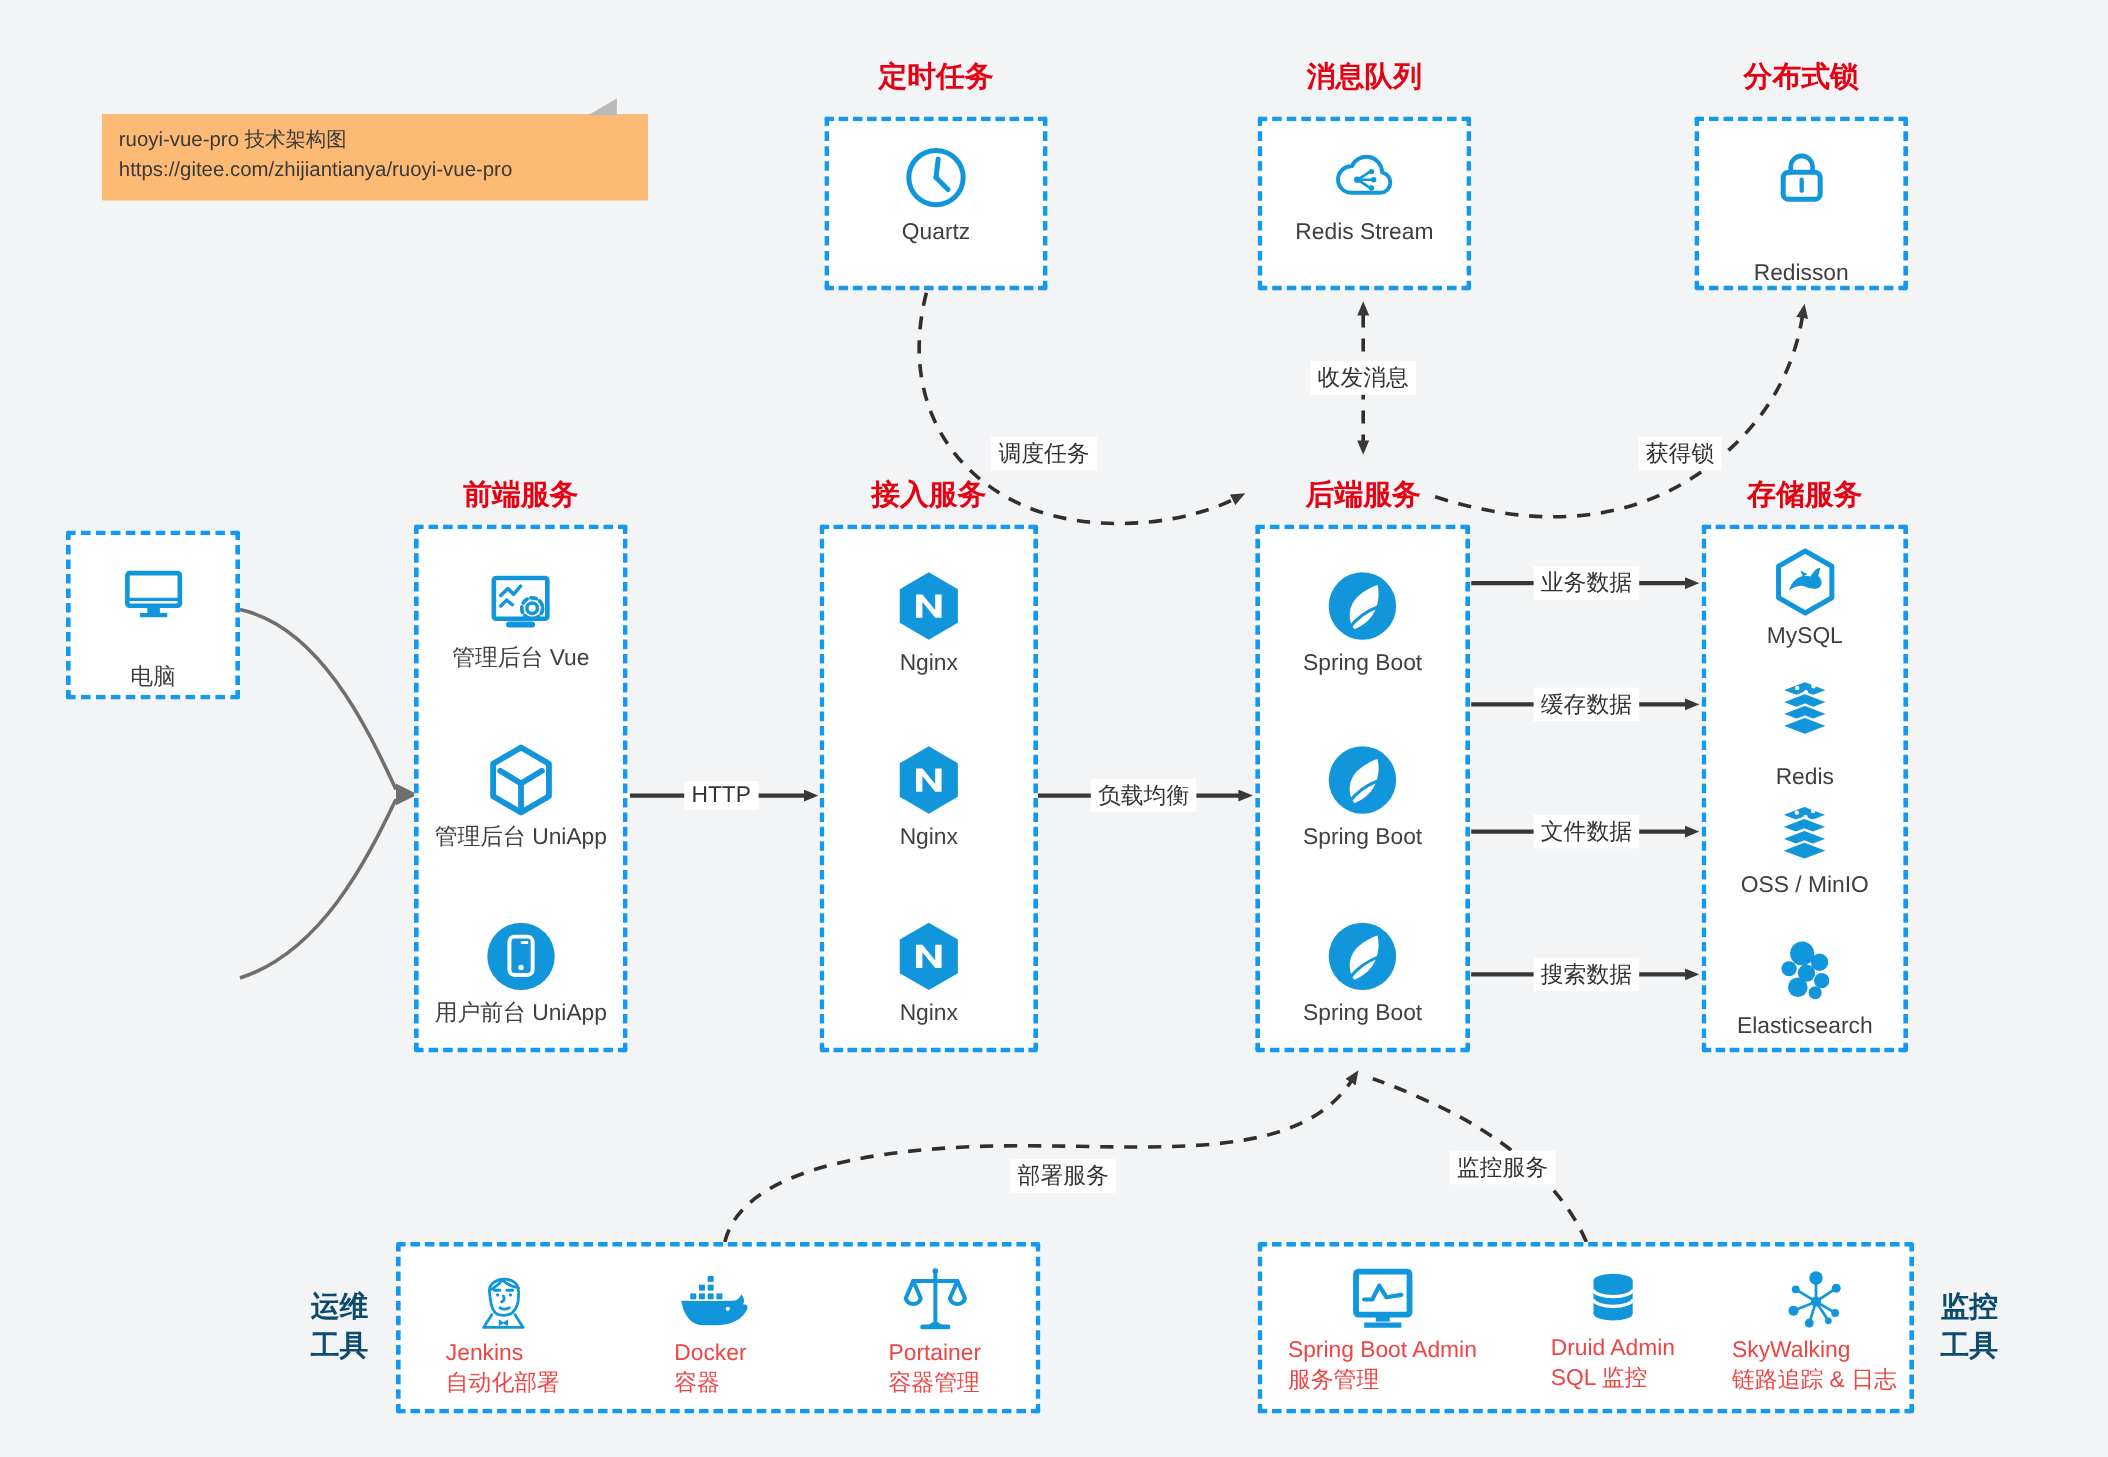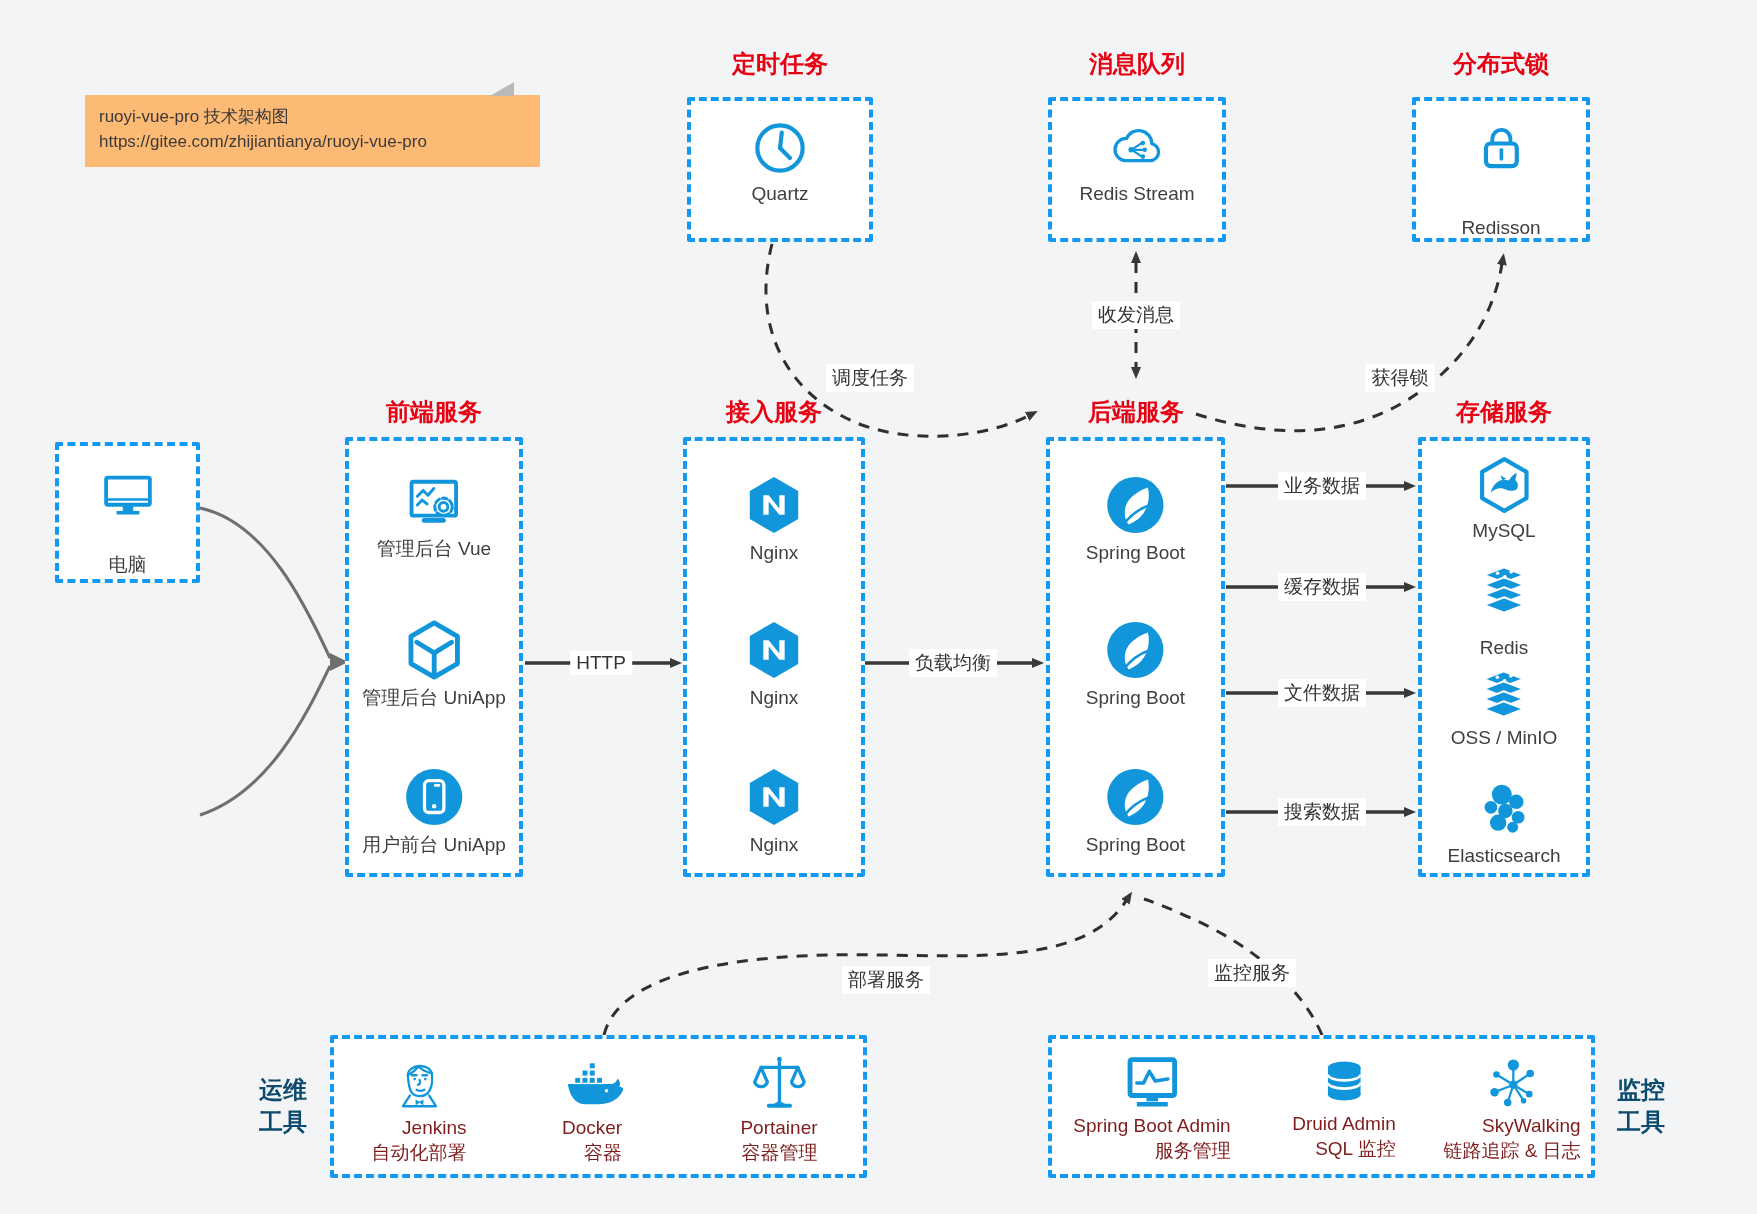--- a/index.html
+++ b/index.html
@@ -3,21 +3,21 @@
 <meta charset="utf-8">
 <style>
   html,body{margin:0;padding:0;background:#f3f4f5;font-family:"Liberation Sans","DejaVu Sans",sans-serif;}
   #canvas{position:relative;width:1757px;height:1214px;background:#f3f4f5;overflow:hidden;}
   #wires{position:absolute;left:0;top:0;z-index:1;}
   .gbox{position:absolute;background:#ffffff;border:4px dashed #1499f2;border-radius:2px;z-index:2;box-sizing:border-box;}
   .gtitle{position:absolute;transform:translateX(-50%);font-size:24px;font-weight:700;color:#e60012;white-space:nowrap;z-index:3;}
   .sideTitle{position:absolute;font-size:24px;font-weight:700;color:#0c4a6e;line-height:1.35;text-align:center;white-space:nowrap;z-index:3;}
   .node{position:absolute;transform:translateX(-50%);display:flex;flex-direction:column;align-items:center;gap:5px;z-index:3;}
   .node .lbl{font-size:19px;color:#3f3f3f;white-space:nowrap;text-align:right;line-height:1.3;}
-  .node .lbl2{font-size:19px;color:#7f1d1d;white-space:nowrap;text-align:right;line-height:1.32;}
+  .node .lbl2{font-size:19px;color:#ef4444;white-space:nowrap;text-align:left;line-height:1.32;}
   .chip{position:absolute;transform:translate(-50%,-50%);background:#ffffff;padding:1px 6px;font-size:19px;color:#333;white-space:nowrap;z-index:4;}
   .note{position:absolute;left:57px;top:95px;width:455px;height:72px;background:#fdba74;z-index:3;box-sizing:border-box;padding:10px 0 0 14px;margin-left:28px;}
   .note .nline{font-size:17px;color:#3a3a3a;line-height:1.45;white-space:nowrap;}
   .note-fold{position:absolute;left:490px;top:82px;width:0;height:0;border-bottom:14px solid #b9b9b9;border-left:24px solid transparent;z-index:4;}
   svg.ic{display:block;}
   #icondefs{position:absolute;width:0;height:0;overflow:hidden;}
 </style>
 </head>
 <body>
 

